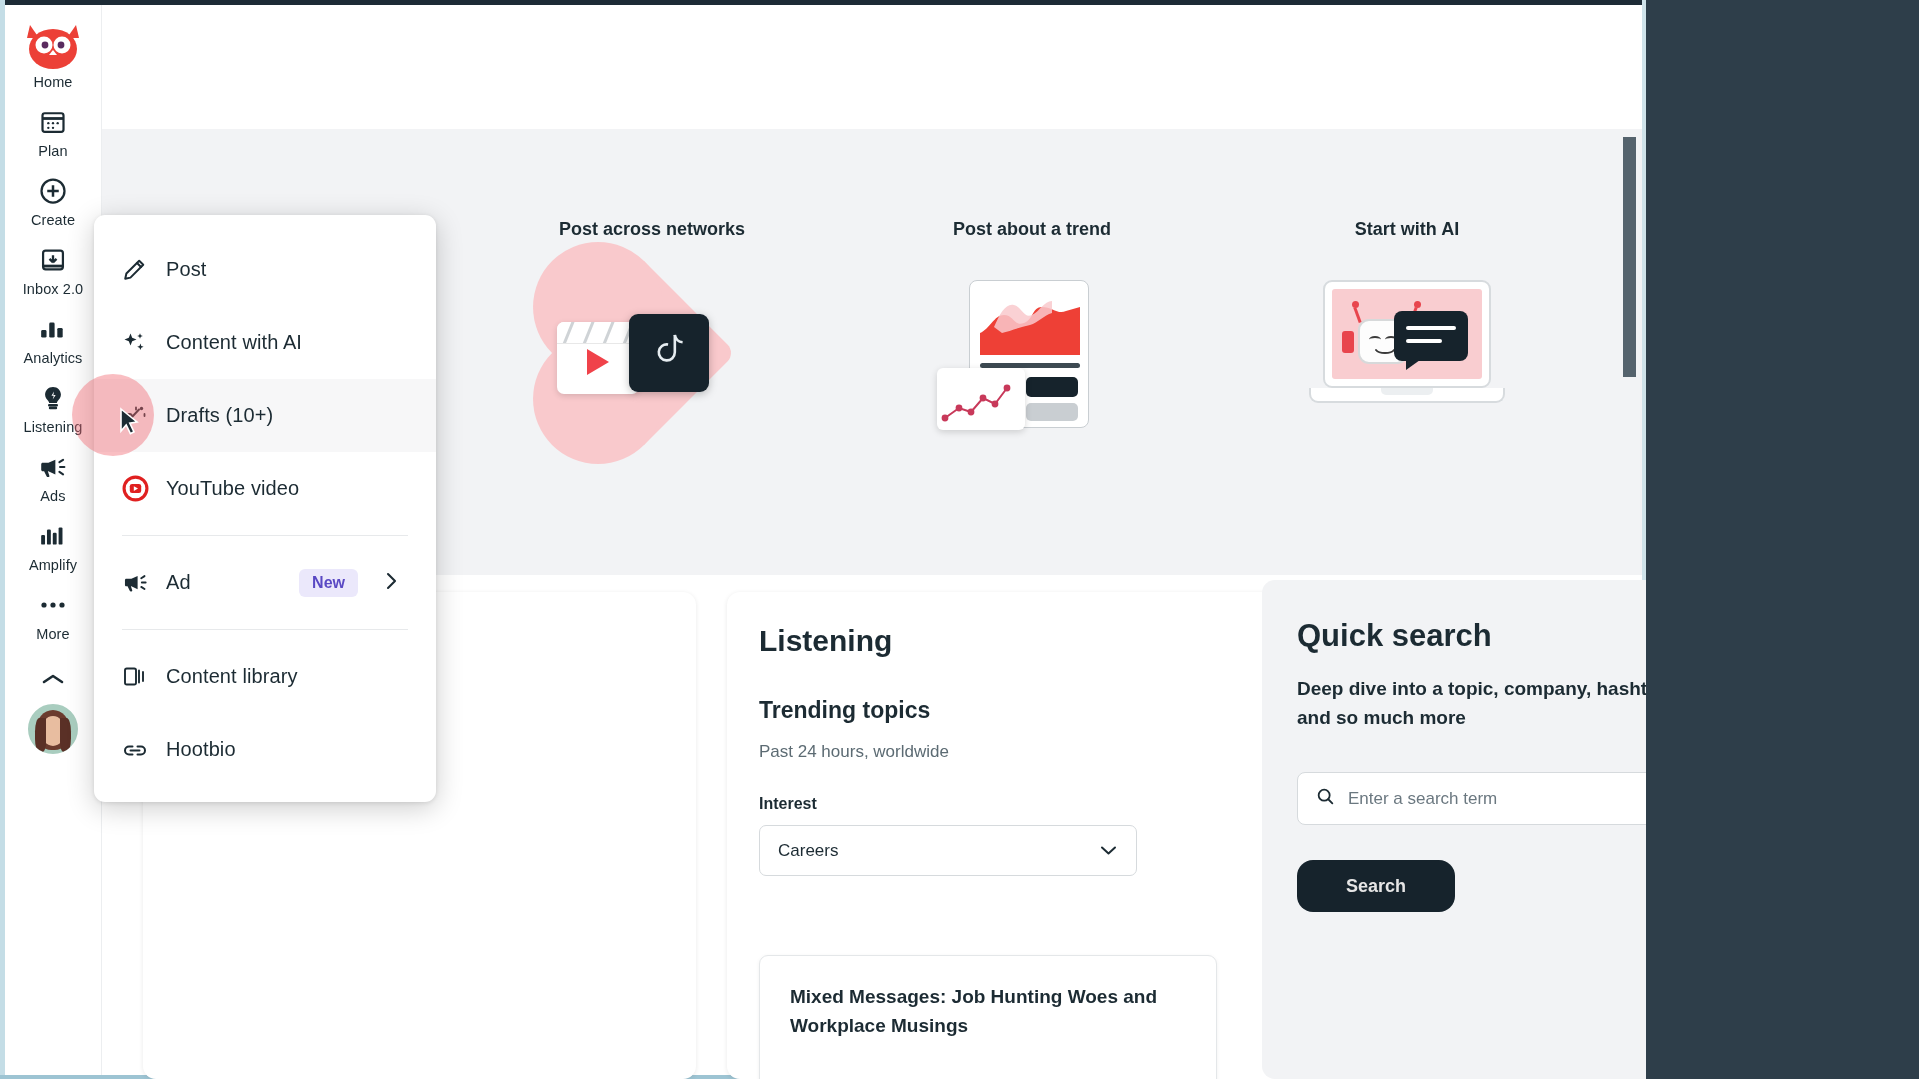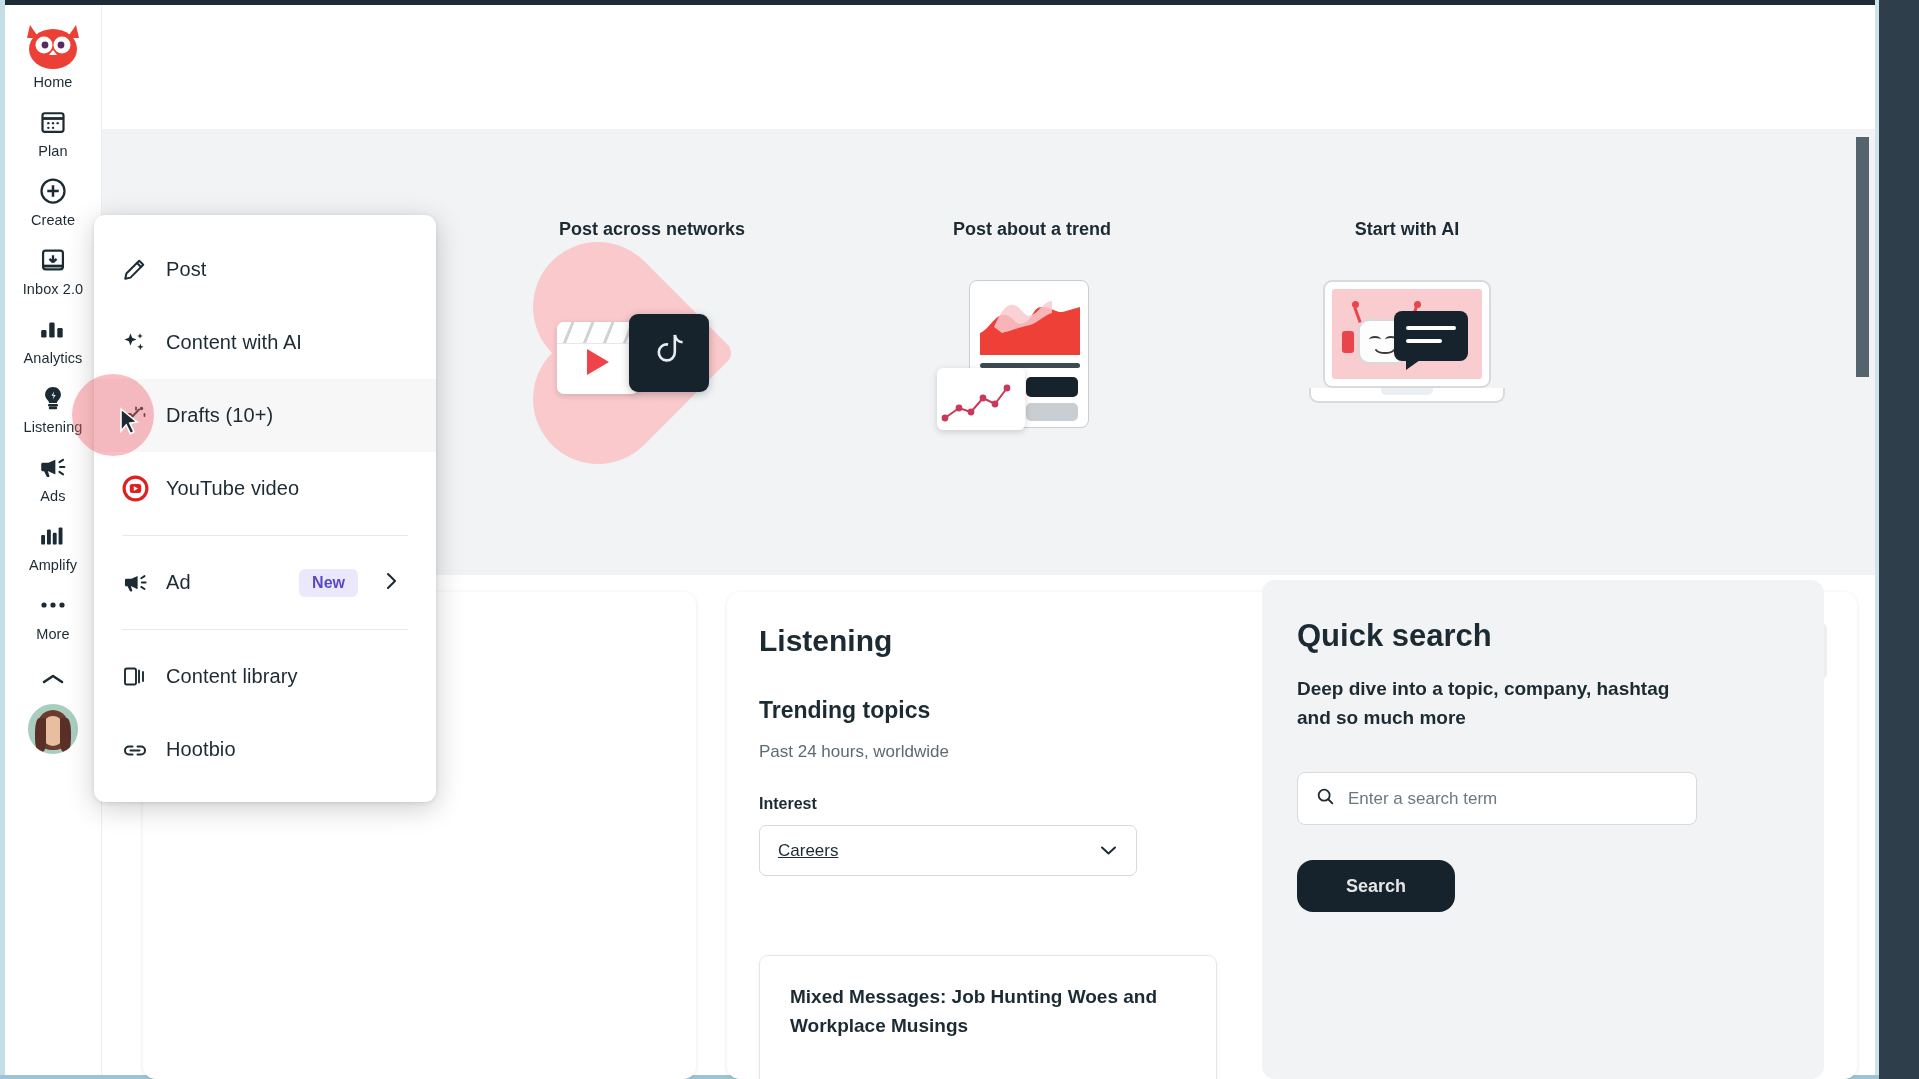--- a/index.html
+++ b/index.html
@@ -1,20 +1,20 @@
 <!DOCTYPE html>
 <html><head>
 <meta charset="utf-8">
 <style>
   * { box-sizing: border-box; margin:0; padding:0; }
   html,body{ width:1919px; height:1079px; overflow:hidden; background:#2e3e4a; }
   body{ font-family:"Liberation Sans", sans-serif; }
 
   #app{
-    position:absolute; left:0; top:0; width:1879px; height:1079px;
+    position:absolute; left:0; top:0; width:1646px; height:1079px;
     background:#ffffff; overflow:hidden;
   }
   
   .frame-edge{ position:absolute; background:#9fc6d4; pointer-events:none; }
   .frame-top{ left:0; top:0; width:1919px; height:5px; background:#1d2b36; }
   .frame-left{ left:0; top:0; width:5px; height:1079px; background:#c4dde6; }
   .frame-right{ right:0; top:0; width:4px; height:1079px; background:#cfe3ea; }
   .frame-bottom{ left:0; bottom:0; width:1919px; height:4px; background:#9dc4d3; }
 
   
@@ -164,21 +164,21 @@
     background:#eceef0; border:none; border-radius:7px; color:#1c2b33;
     font-size:17px; font-weight:700; cursor:pointer;
   }
   .trending-title{ position:absolute; left:32px; top:105px; font-size:23px; font-weight:700; color:#1c2b33;}
   .trending-sub{ position:absolute; left:32px; top:150px; font-size:17px; color:#5c6b73;}
   .interest-label{ position:absolute; left:32px; top:203px; font-size:16px; font-weight:700; color:#1c2b33;}
   .interest-select{
     position:absolute; left:32px; top:233px; width:378px; height:51px;
     border:1.5px solid #d6dadd; border-radius:7px; background:#fff;
     display:flex; align-items:center; justify-content:space-between; padding:0 18px;
-    font-size:17px; color:#1c2b33; cursor:pointer;text-decoration:underline;
+    font-size:17px; color:#1c2b33; cursor:pointer;
   }
   .topic-card{
     position:absolute; left:32px; top:318px; width:458px; height:140px;
     background:#fff; border:1px solid #e4e7e9; border-radius:9px;
     box-shadow:0 1px 4px rgba(0,0,0,.06); padding:26px 30px;margin-top:45px;
   }
   .topic-card-title{ font-size:19px; font-weight:700; color:#1c2b33; line-height:1.55;}
 
   .quick-search{
     position:absolute; left:535px; top:-12px; width:562px; height:499px;

